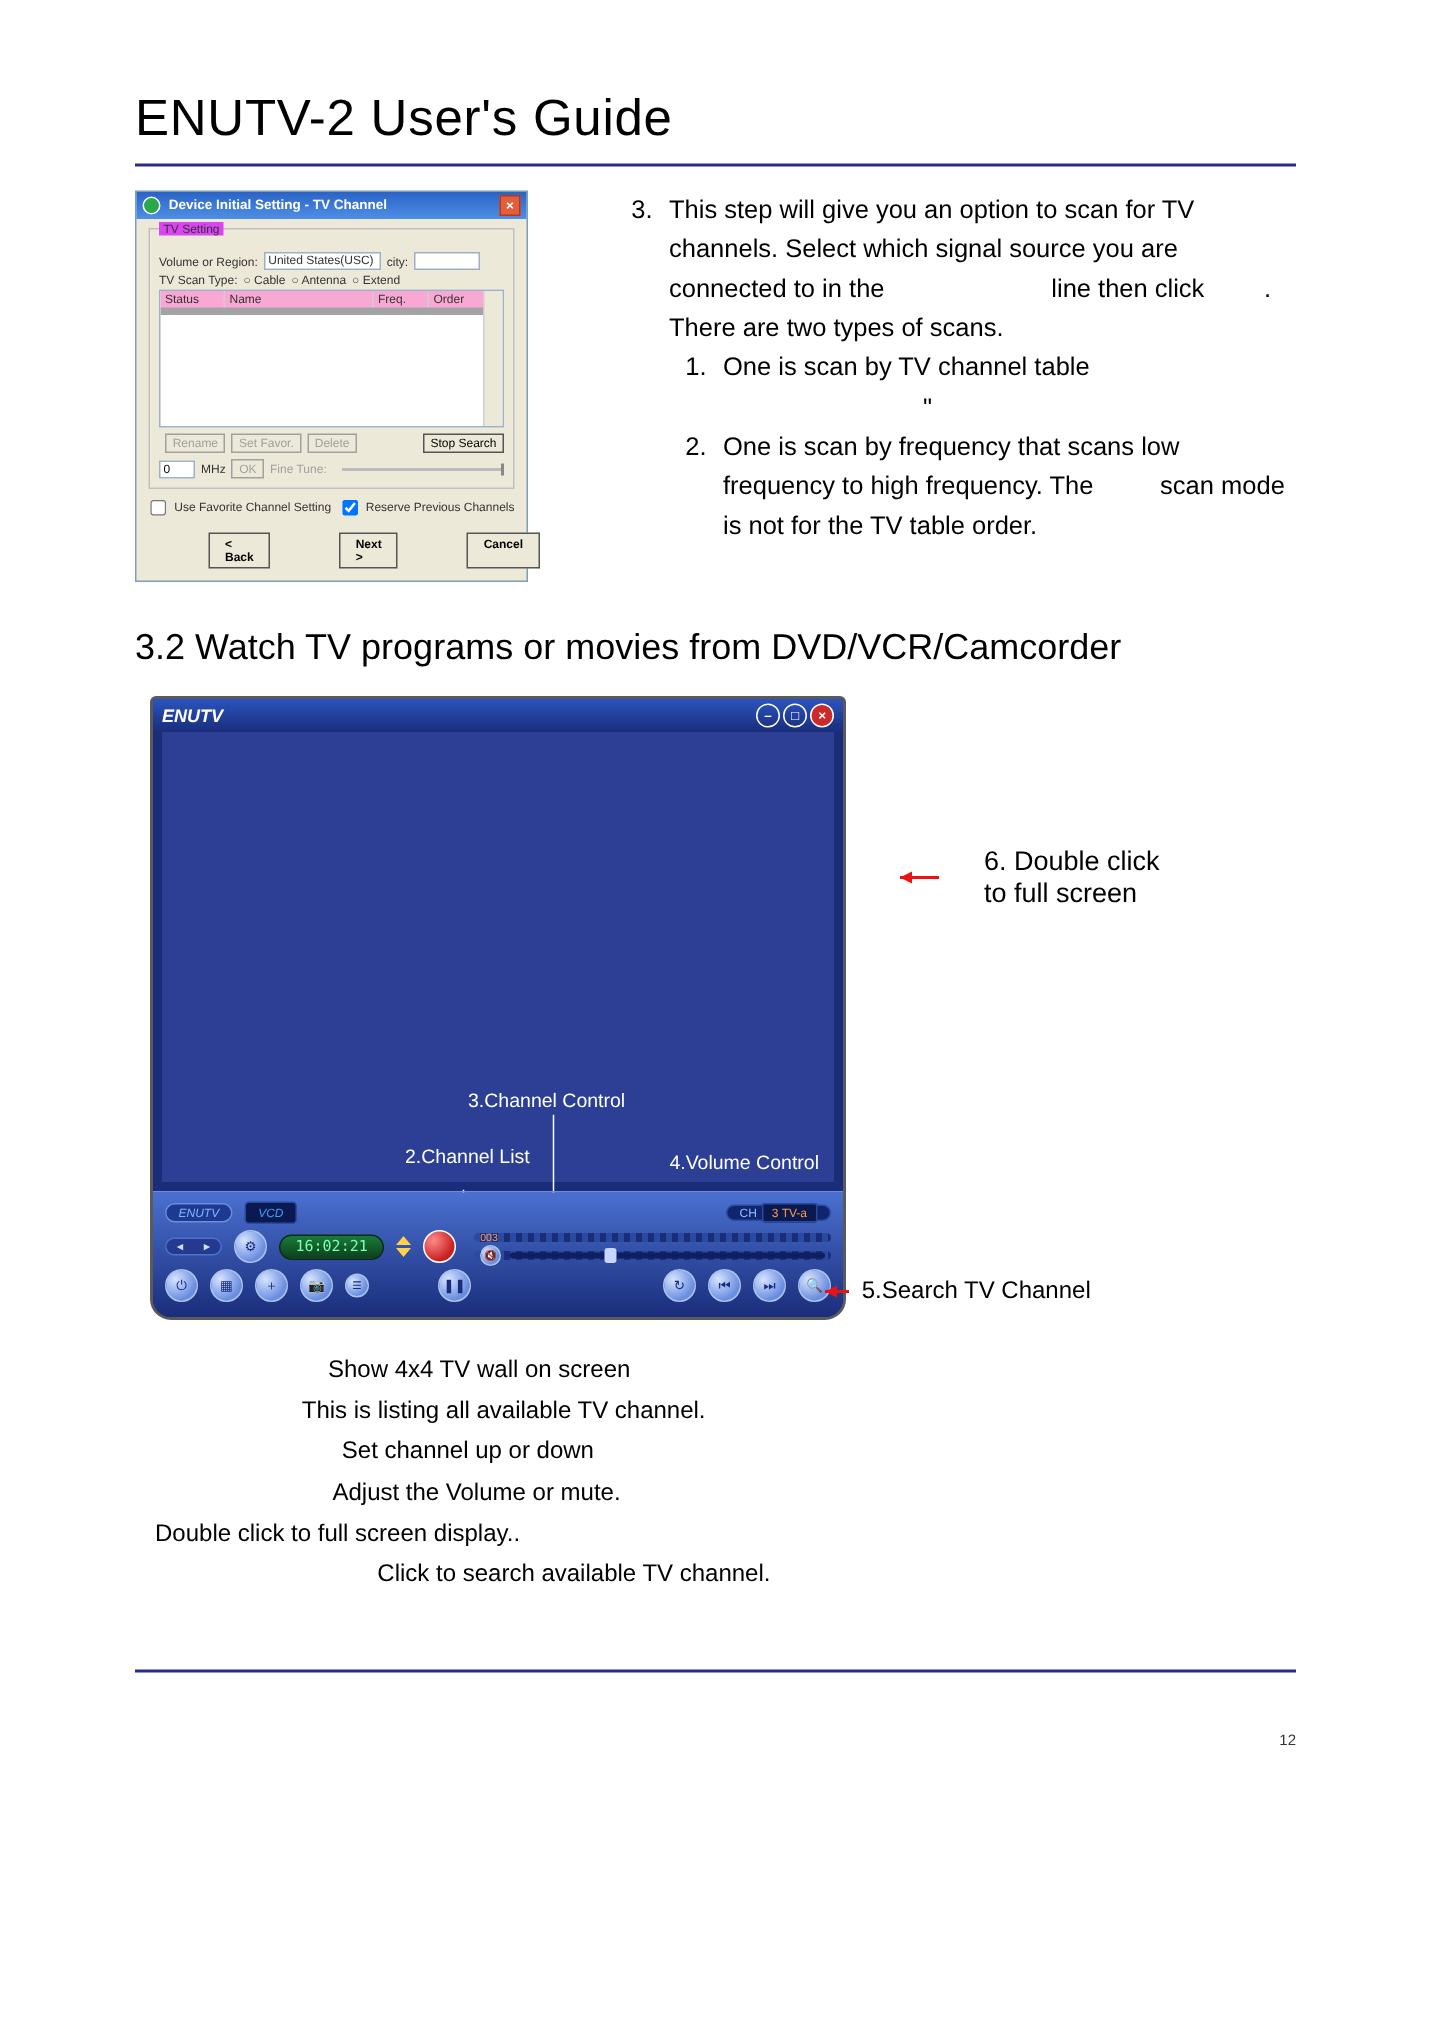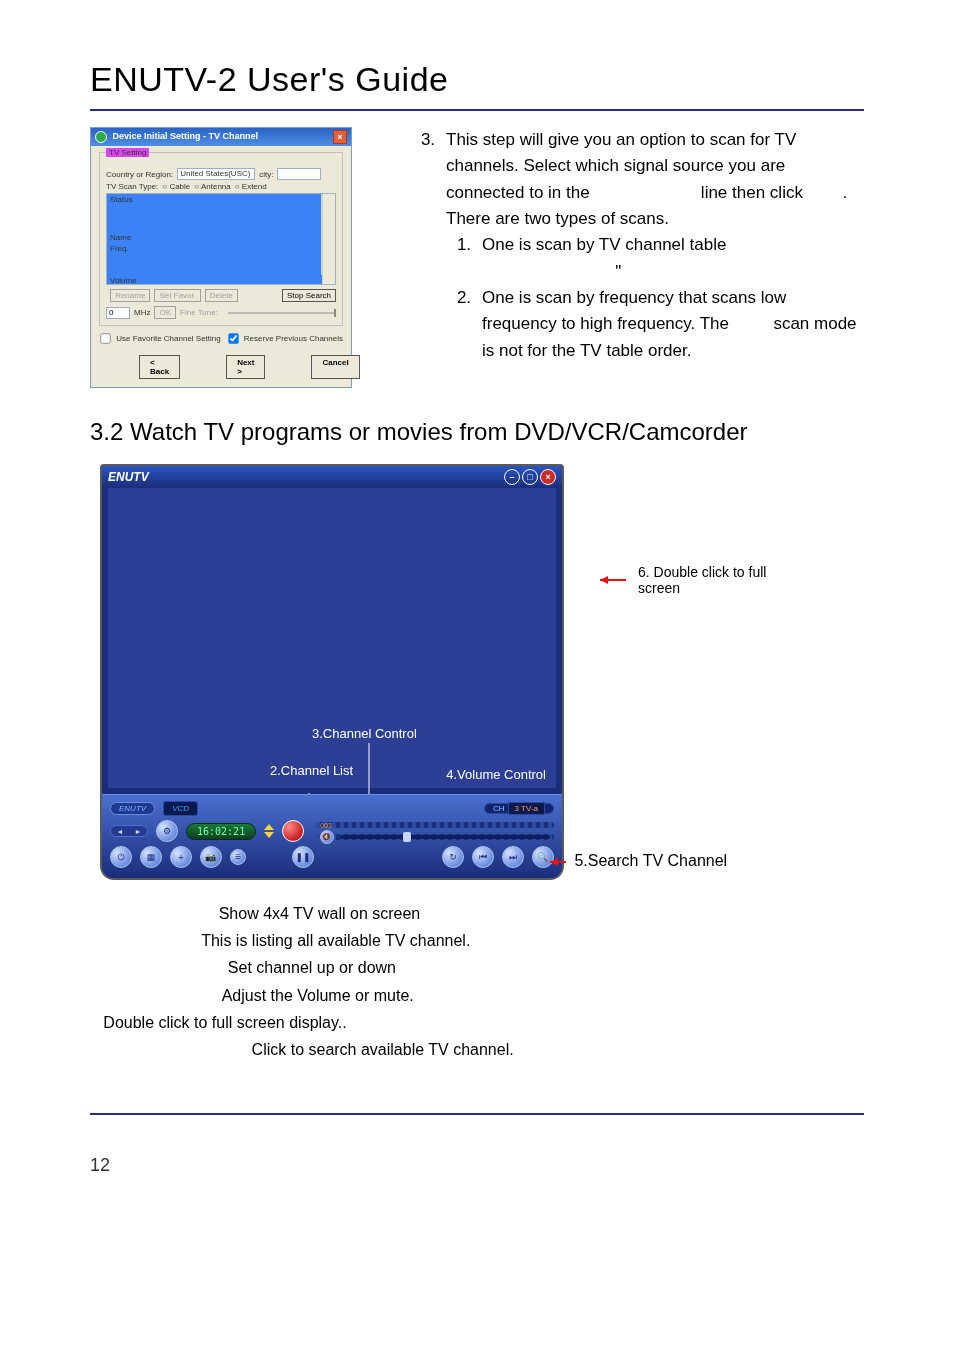--- a/index.html
+++ b/index.html
@@ -34,21 +34,21 @@
   .fieldset { border:1px solid #c0c0c0; padding:4px 6px 6px 6px; margin-bottom:6px; }
   .fieldset .legend { position:relative; top:-9px; background:#d946ef; padding:0 3px; font-size:8px; color:#333;text-align:center; }
   .frow { display:flex; align-items:center; gap:4px; margin:2px 0; flex-wrap:wrap; }
   .frow label { font-size:8px; color:#333; }
   .sel, .txtin { font-size:8px; background:#fff; border:1px solid #9db0c8; padding:0 2px; height:12px; box-sizing:border-box;}
   .radio-dis { color:#a0a0a0; }
   .tbl {
     background:#fff; border:1px solid #9db0c8; height:90px; overflow:hidden;
     display:flex;
   }
-  .tbl-head { display:flex; background:#3b82f6; border-bottom:5px solid #a3a3a3; font-size:8px;flex-direction:column; }
+  .tbl-head { display:flex; background:#f9a8d4; border-bottom:5px solid #a3a3a3; font-size:8px; }
   .tbl-col { flex:1; padding:1px 3px; border-right:1px solid #cfcfcf; color:#333; }
   .tbl-main { flex:1; display:flex; flex-direction:column; }
   .tbl-scroll { width:12px; background:#ece9d8; border-left:1px solid #cfcfcf; }
   .dlg-btn {
     font-size:8px; padding:1px 4px; background:#ece9d8; border:1px solid #a0a0a0;
     color:#a0a0a0; display:inline-block;
   }
   .dlg-btn.enabled { color:#000; border:1px solid #555;margin-left:40px; }
   .btnrow { display:flex; gap:4px; justify-content:flex-end; margin-top:4px; align-items:center; }
   .mhz-row { display:flex; align-items:center; gap:4px; margin-top:4px; }
@@ -118,31 +118,31 @@
     border:1px solid #0a2a14;
   }
   .tri { width:0; height:0; border-left:5px solid transparent; border-right:5px solid transparent; }
   .tri.up { border-bottom:6px solid #ffd24a; }
   .tri.dn { border-top:6px solid #ffd24a; }
   .stripe { height:6px; background:repeating-linear-gradient(90deg,#2a4aa0 0 4px,#1a2d7a 4px 8px); border-radius:3px; margin:2px 0; padding:0 4px; display:flex; align-items:center;}
   .volslider { flex:1; height:4px; background:#0e1e60; border-radius:2px; margin-left:6px; position:relative; }
   .volslider::after { content:""; position:absolute; left:30%; top:-3px; width:8px; height:10px; background:#c7d6ff; border-radius:2px; }
   .chpill { background:#0f2570; border:1px solid #2a4aa0; border-radius:8px; padding:0 8px; color:#90c0ff; font-size:8px; }
   .chdig { background:#0a1a50; color:#ff974a; font-size:8px; padding:1px 6px; border-radius:2px; border:1px solid #2a4aa0; margin-left:3px;}
-  .right-ann { position:absolute; left:500px; top:100px; font-size:14px; display:flex; align-items:center; gap:8px;}
+  .right-ann { position:absolute; left:500px; top:100px; font-size:18px; display:flex; align-items:center; gap:26px;}
   .right-ann svg { flex:none; }
   .right-ann2 { position:absolute; left:450px; top:388px; font-size:16px; }
 
   
   .desc { margin:20px 0 0 0; font-size:16px; line-height:1.7; }
   .desc .row { display:flex; }
   .desc .lead { color:#fff; } 
   .desc .body { }
 
-  .pgnum { font-size:18px; color:#333; margin-top:40px; }
+  .pgnum { font-size:10px; color:#333; margin-top:40px;text-align:right; }
 </style>
 </head>
 <body>
 
 <div class="page">
   <div class="title">ENUTV-2  User's  Guide</div>
   <hr class="rule">
 
   <div class="row1">
 
@@ -152,38 +152,38 @@
           <span>
             <span style="display:inline-block;width:10px;height:10px;border-radius:50%;background:#2aa84a;margin-right:3px;vertical-align:middle;border:1px solid #fff;"></span>
             <span>Device Initial Setting - TV Channel</span>
           </span>
           <span class="dlg-close">×</span>
         </div>
         <div class="dlg-body">
           <div class="fieldset">
             <span class="legend">TV Setting</span>
             <div class="frow">
-              <label>Country or Region:</label>
+              <label>Volume or Region:</label>
               <span class="sel" style="width:78px">United States(USC)</span>
               <label>city:</label>
               <span class="sel" style="width:44px"></span>
             </div>
             <div class="frow">
               <label>TV Scan Type:</label>
               <label class="radio-dis">○ <span>Cable</span></label>
               <label class="radio-dis">○ <span>Antenna</span></label>
               <label class="radio-dis">○ <span>Extend</span></label>
             </div>
             <div class="tbl">
               <div class="tbl-main">
                 <div class="tbl-head">
                   <div class="tbl-col" style="flex:0 0 36px">Status</div>
                   <div class="tbl-col" style="flex:1">Name</div>
                   <div class="tbl-col" style="flex:0 0 30px">Freq.</div>
-                  <div class="tbl-col" style="flex:0 0 30px;border-right:none">Volume</div>
+                  <div class="tbl-col" style="flex:0 0 30px;border-right:none">Order</div>
                 </div>
                 <div style="flex:1"></div>
               </div>
               <div class="tbl-scroll"></div>
             </div>
             <div class="btnrow">
               <span class="dlg-btn">Rename</span>
               <span class="dlg-btn">Set Favor.</span>
               <span class="dlg-btn">Delete</span>
               <span class="dlg-btn enabled">Stop Search</span>

